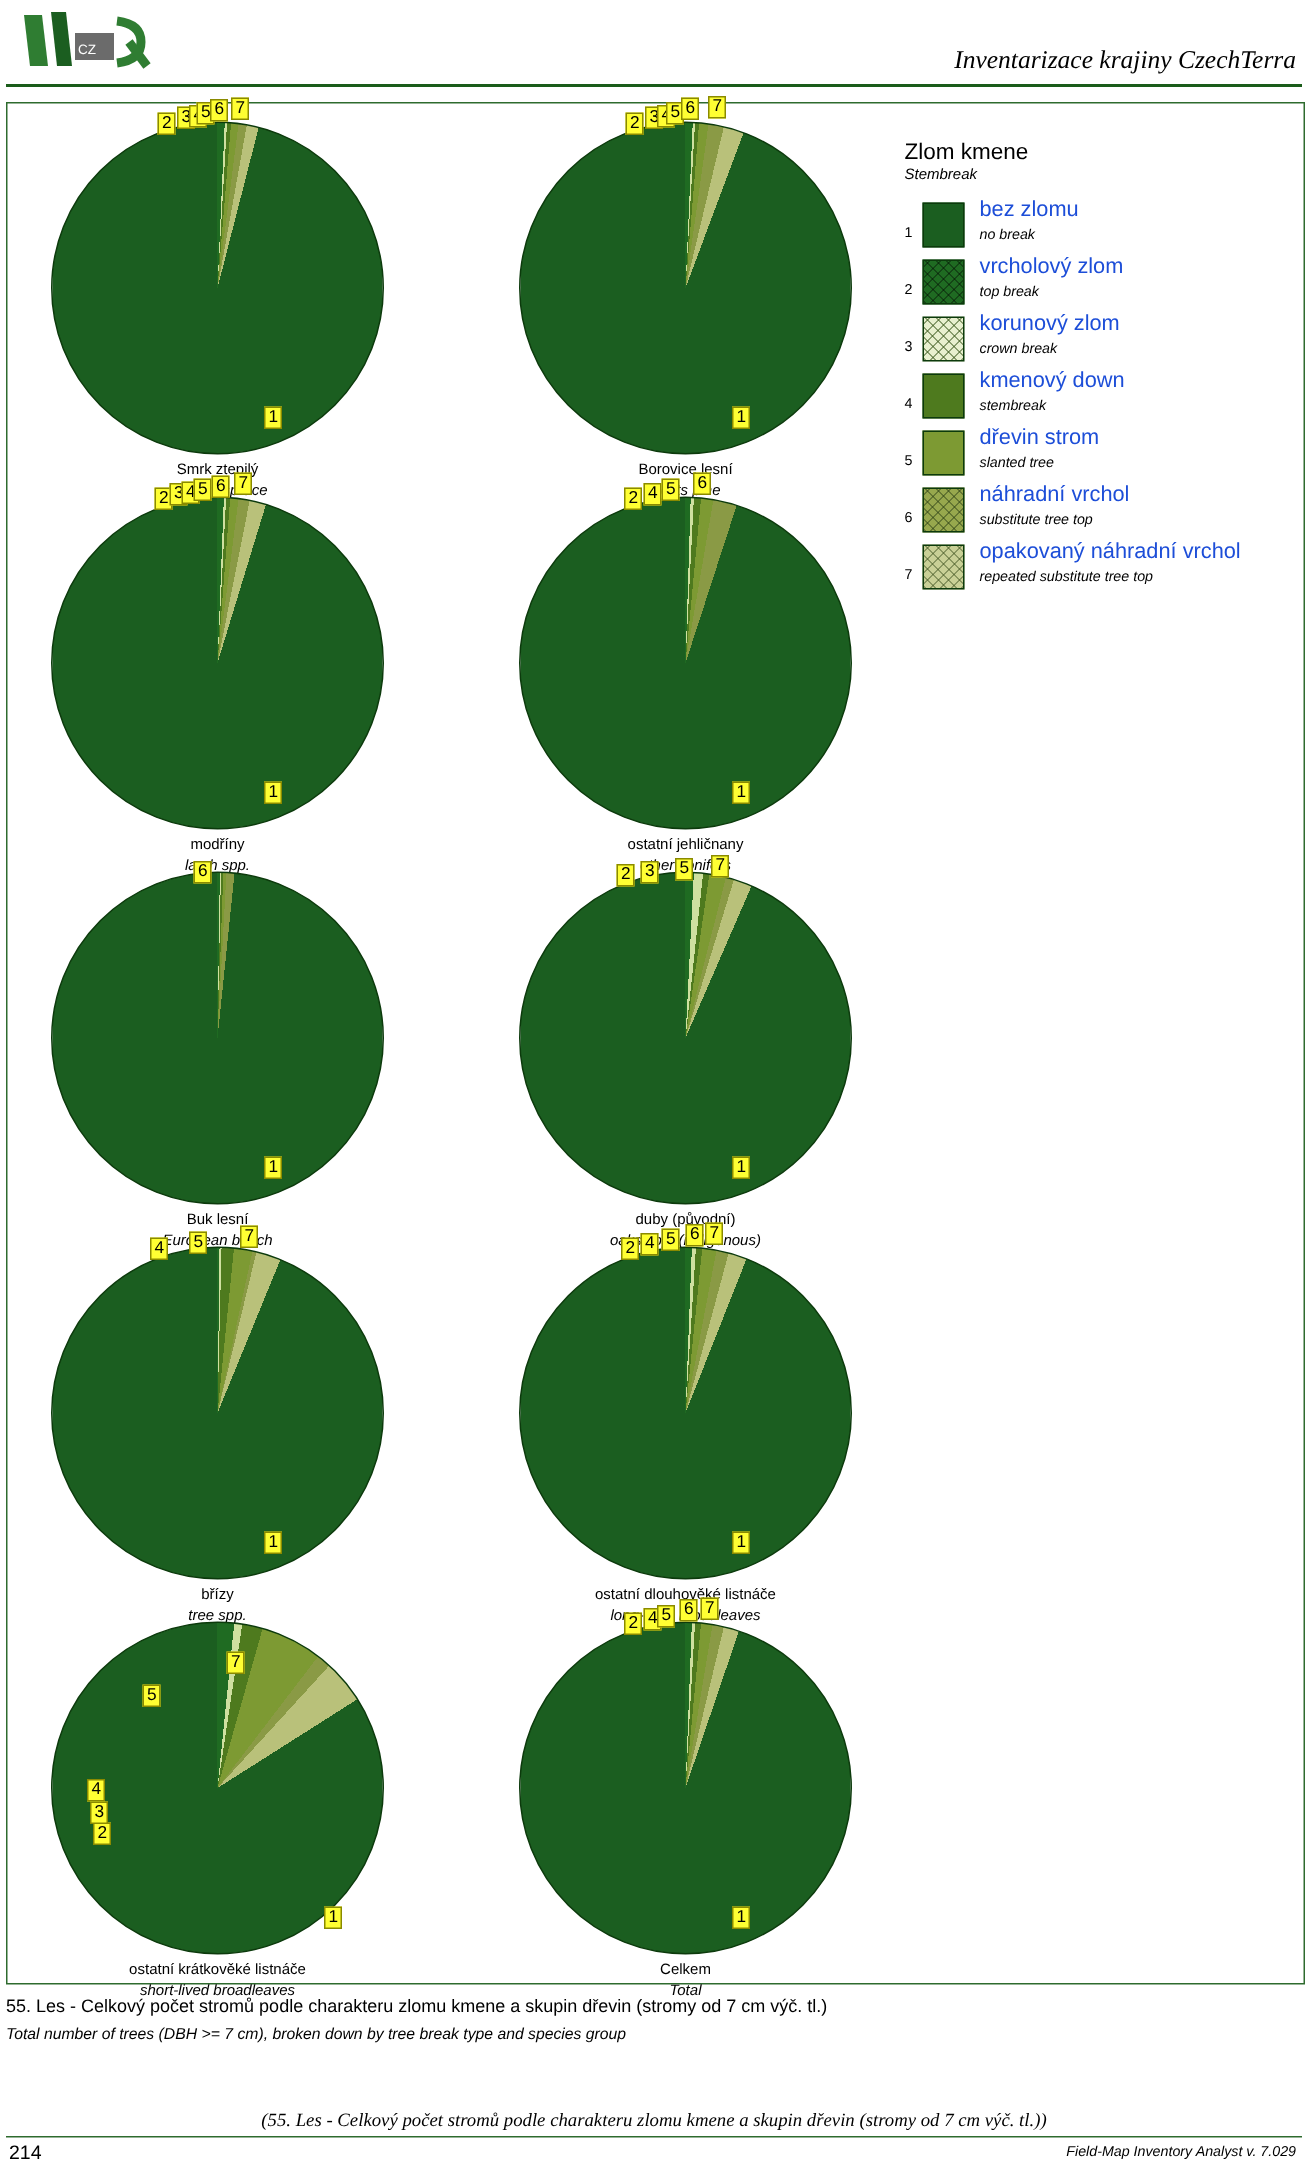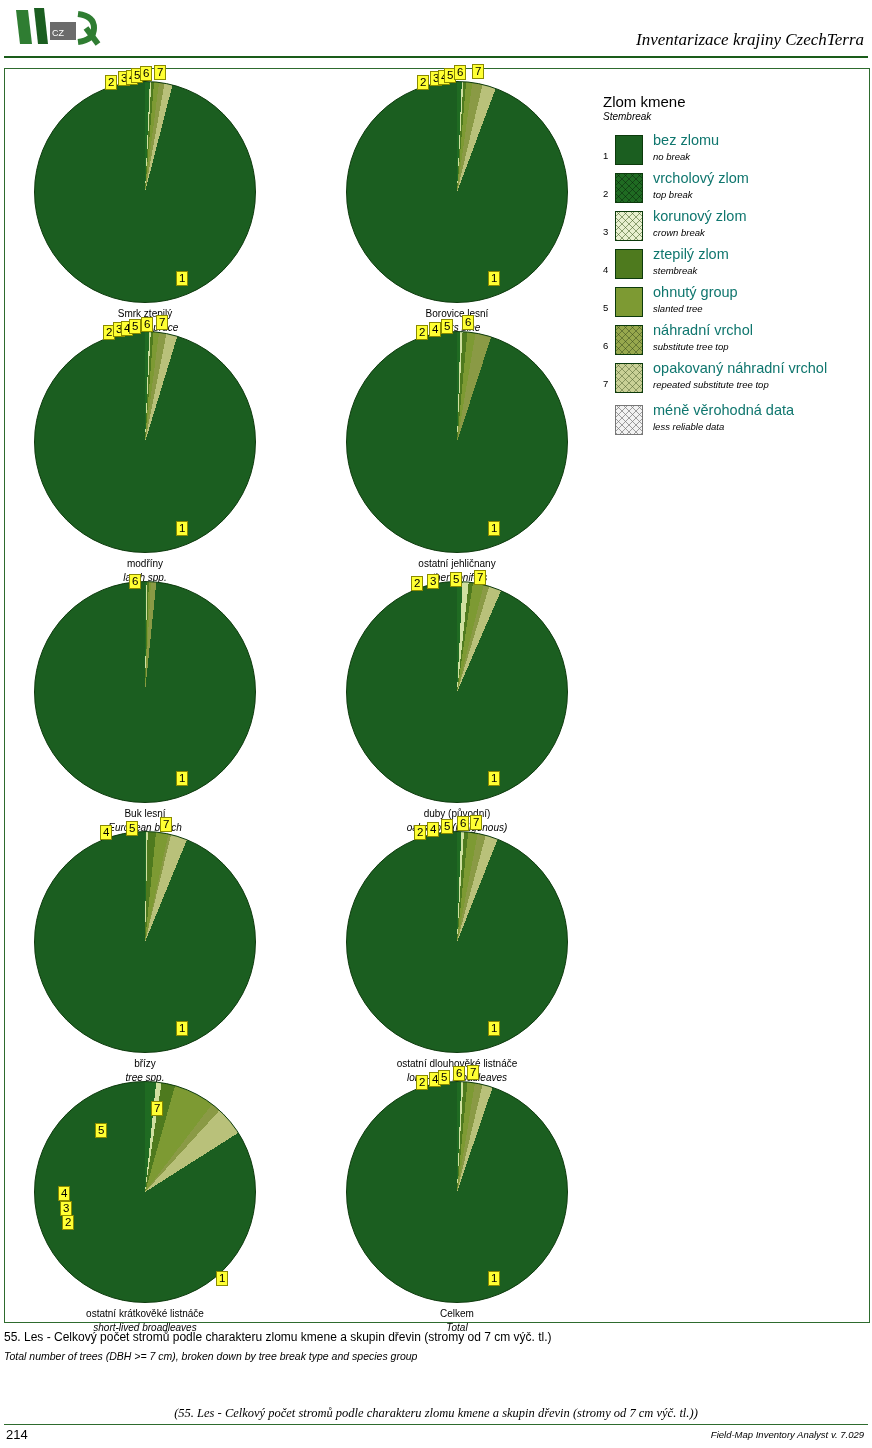--- a/index.html
+++ b/index.html
@@ -45,21 +45,21 @@
   .legend{position:absolute;left:598px;top:24px;width:258px;}
   .legend-title{font-size:15px;color:#000;}
   .legend-subtitle{font-size:10px;font-style:italic;color:#000;margin-top:1px;}
   .legend-rows{margin-top:9px;}
   .legend-row{position:relative;height:38px;}
   .legend-num{position:absolute;left:0;top:19px;font-size:9.5px;color:#000;}
   .legend-swatch{
     position:absolute;left:12px;top:4px;width:28px;height:30px;
     border:1px solid #0c3a0c;box-sizing:border-box;
   }
-  .legend-txt{position:absolute;left:50px;top:1px;font-size:14.5px;color:#0f766e;}
+  .legend-txt{position:absolute;left:50px;top:1px;font-size:14.5px;color:#1d4ed8;}
   .legend-txt-sub{position:absolute;left:50px;top:20px;font-size:9.5px;font-style:italic;color:#000;}
 
   
   .cap1{position:absolute;left:4px;top:1330px;font-size:12px;color:#000;}
   .cap2{position:absolute;left:4px;top:1350px;font-size:10.5px;font-style:italic;color:#000;}
   .cap3{
     position:absolute;left:0;top:1406px;width:872px;text-align:center;
     font-family:"Liberation Serif", serif;font-style:italic;font-size:12.5px;color:#000;
   }
   .foot-rule{position:absolute;left:4px;top:1424px;width:864px;height:1px;background:#2e6b2e;}
@@ -316,28 +316,28 @@
                repeating-linear-gradient(45deg, rgba(60,90,30,.55) 0 1px, transparent 1px 5px),
                repeating-linear-gradient(-45deg, rgba(60,90,30,.55) 0 1px, transparent 1px 5px),
                #e8f0cf;"></div>
         <div class="legend-txt">korunový zlom</div>
         <div class="legend-txt-sub">crown break</div>
       </div>
 
       <div class="legend-row">
         <div class="legend-num">4</div>
         <div class="legend-swatch" style="background:#4e7a1e;"></div>
-        <div class="legend-txt">ztepilý zlom</div>
+        <div class="legend-txt">kmenový down</div>
         <div class="legend-txt-sub">stembreak</div>
       </div>
 
       <div class="legend-row">
         <div class="legend-num">5</div>
         <div class="legend-swatch" style="background:#7d9a33;"></div>
-        <div class="legend-txt">ohnutý group</div>
+        <div class="legend-txt">dřevin strom</div>
         <div class="legend-txt-sub">slanted tree</div>
       </div>
 
       <div class="legend-row">
         <div class="legend-num">6</div>
         <div class="legend-swatch" style="background:
                repeating-linear-gradient(45deg, rgba(40,60,20,.45) 0 1px, transparent 1px 5px),
                repeating-linear-gradient(-45deg, rgba(40,60,20,.45) 0 1px, transparent 1px 5px),
                #97a84d;"></div>
         <div class="legend-txt">náhradní vrchol</div>
@@ -347,29 +347,20 @@
       <div class="legend-row">
         <div class="legend-num">7</div>
         <div class="legend-swatch" style="background:
                repeating-linear-gradient(45deg, rgba(60,80,30,.45) 0 1px, transparent 1px 5px),
                repeating-linear-gradient(-45deg, rgba(60,80,30,.45) 0 1px, transparent 1px 5px),
                #c9d096;"></div>
         <div class="legend-txt">opakovaný náhradní vrchol</div>
         <div class="legend-txt-sub">repeated substitute tree top</div>
       </div>
 
-      <div class="legend-row" style="margin-top:4px;">
-        <div class="legend-num"></div>
-        <div class="legend-swatch" style="background:
-               repeating-linear-gradient(45deg, rgba(120,120,120,.7) 0 1px, transparent 1px 5px),
-               repeating-linear-gradient(-45deg, rgba(120,120,120,.7) 0 1px, transparent 1px 5px),
-               #f2f2f2;border-color:#777;"></div>
-        <div class="legend-txt">méně věrohodná data</div>
-        <div class="legend-txt-sub">less reliable data</div>
-      </div>
 
     </div>
   </div>
 
 </div>
 
 <div class="cap1">55. Les - Celkový počet stromů podle charakteru zlomu kmene a skupin dřevin (stromy od 7 cm výč. tl.)</div>
 <div class="cap2">Total number of trees (DBH &gt;= 7 cm), broken down by tree break type and species group</div>
 <div class="cap3">(55. Les - Celkový počet stromů podle charakteru zlomu kmene a skupin dřevin (stromy od 7 cm výč. tl.))</div>
 <div class="foot-rule"></div>

